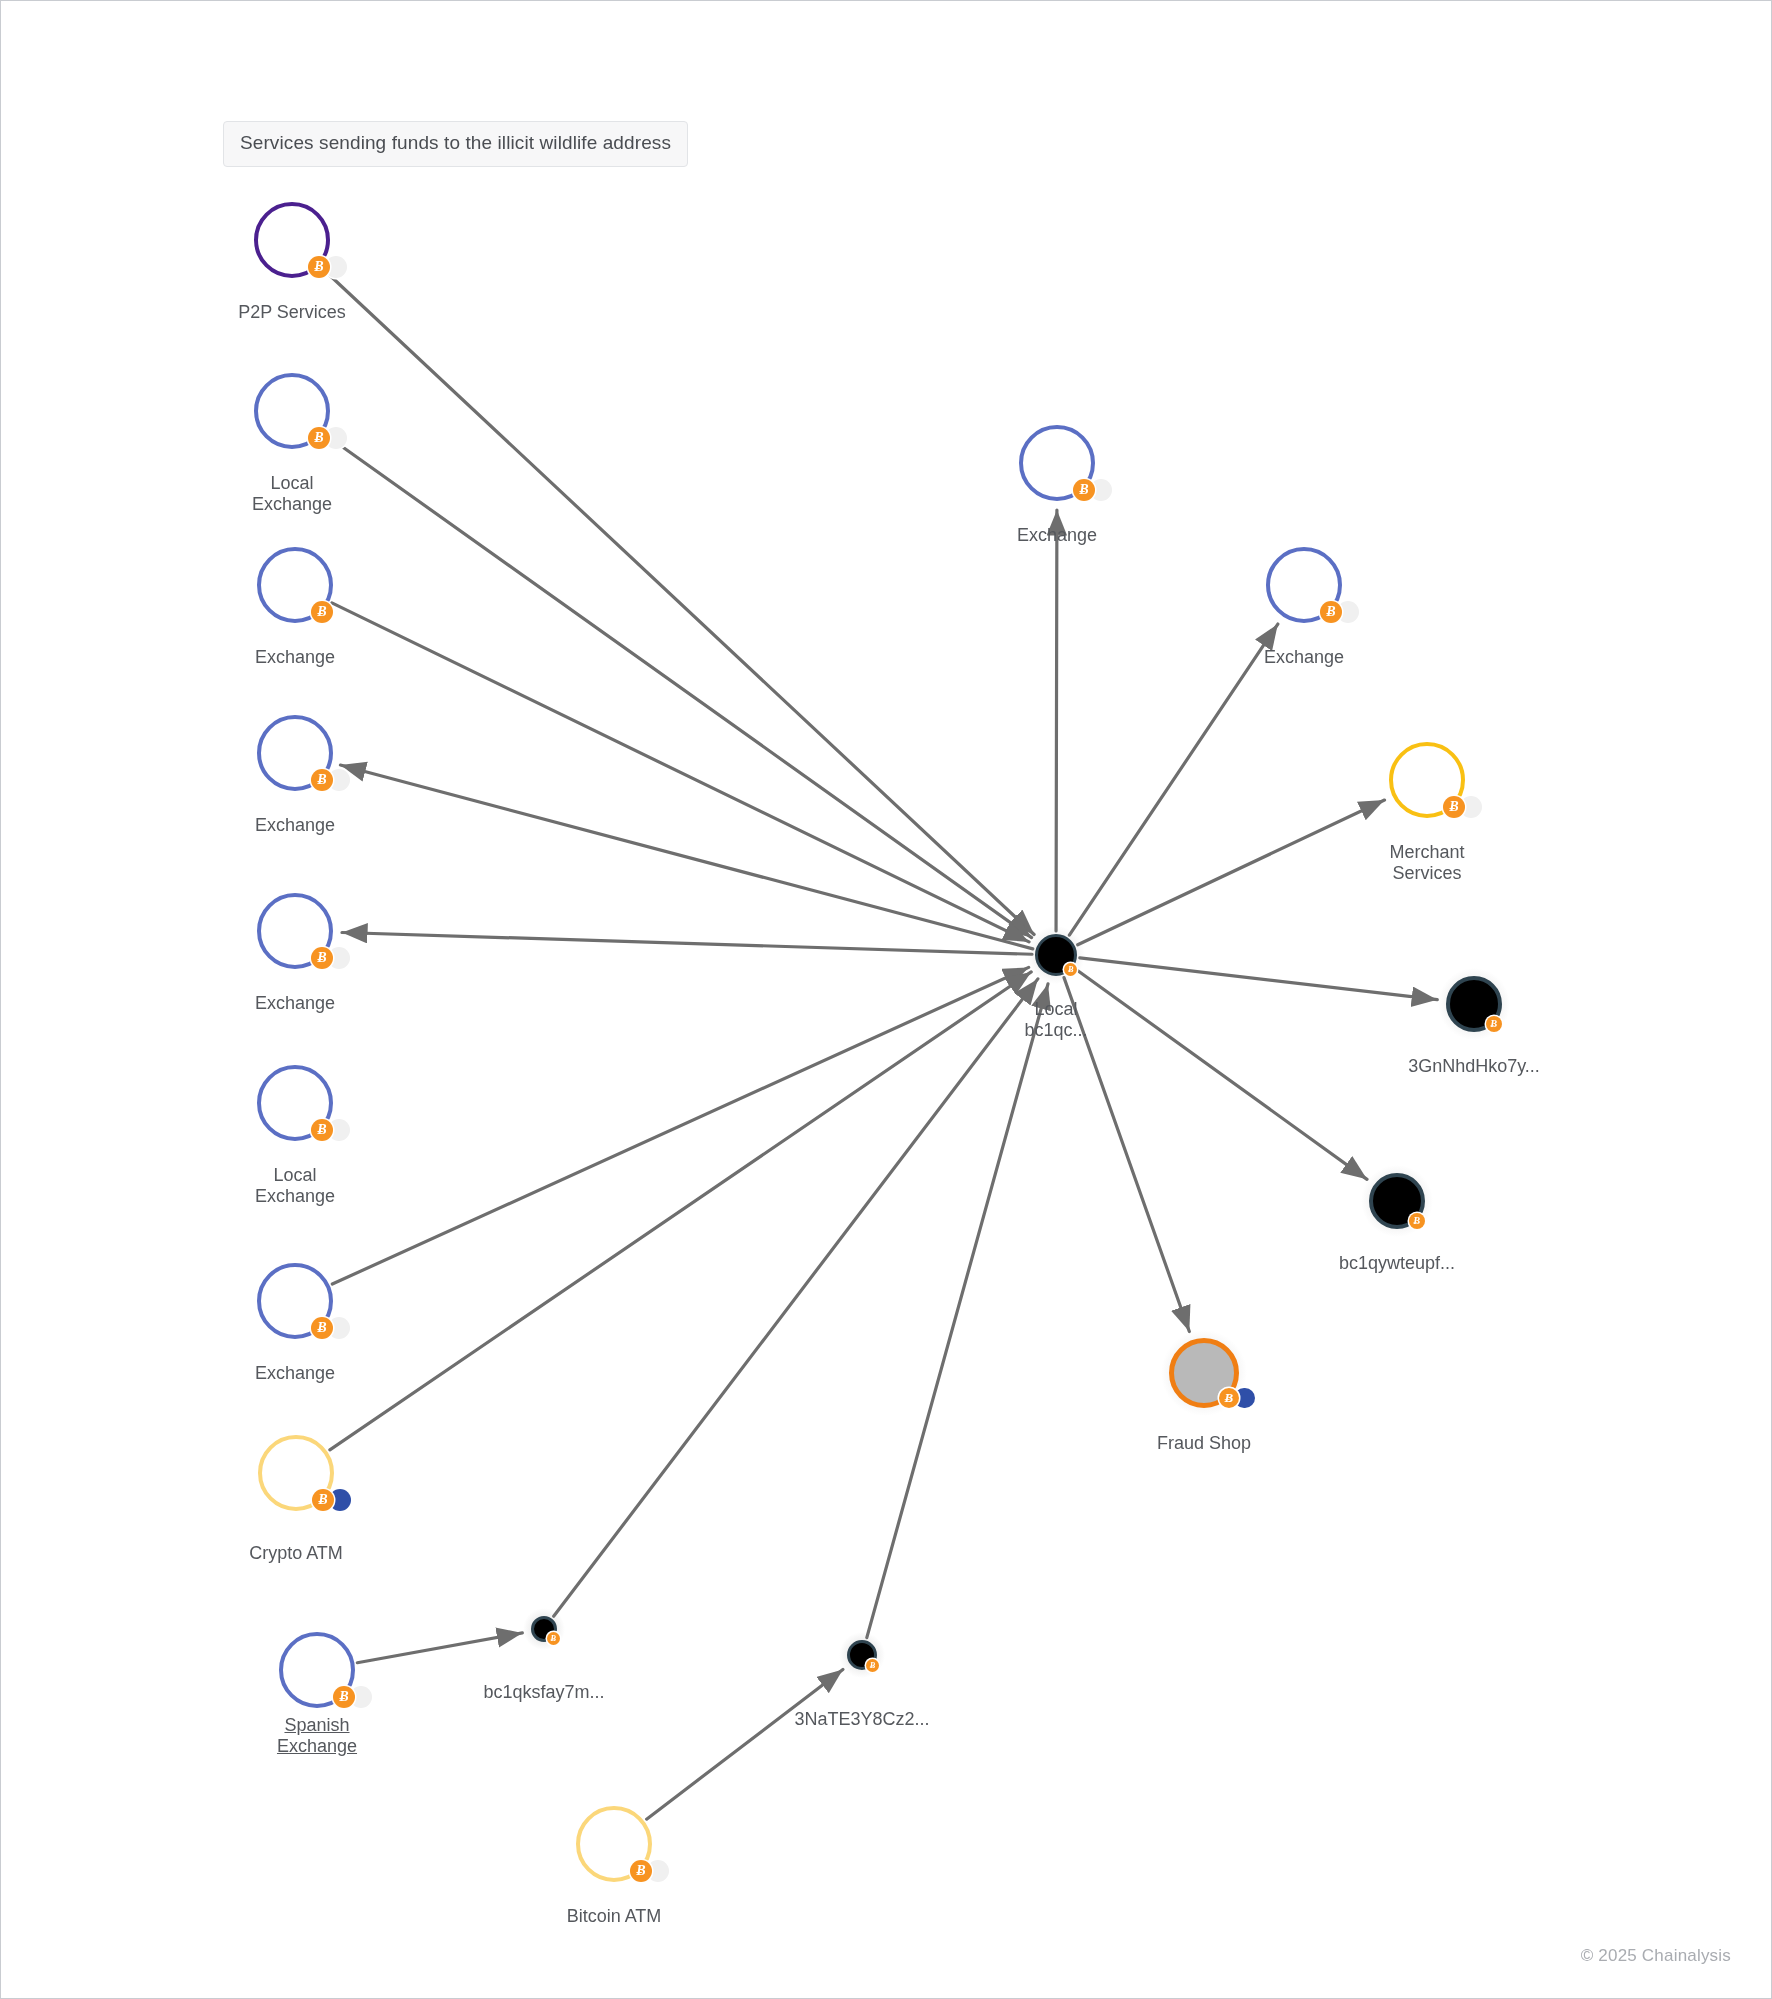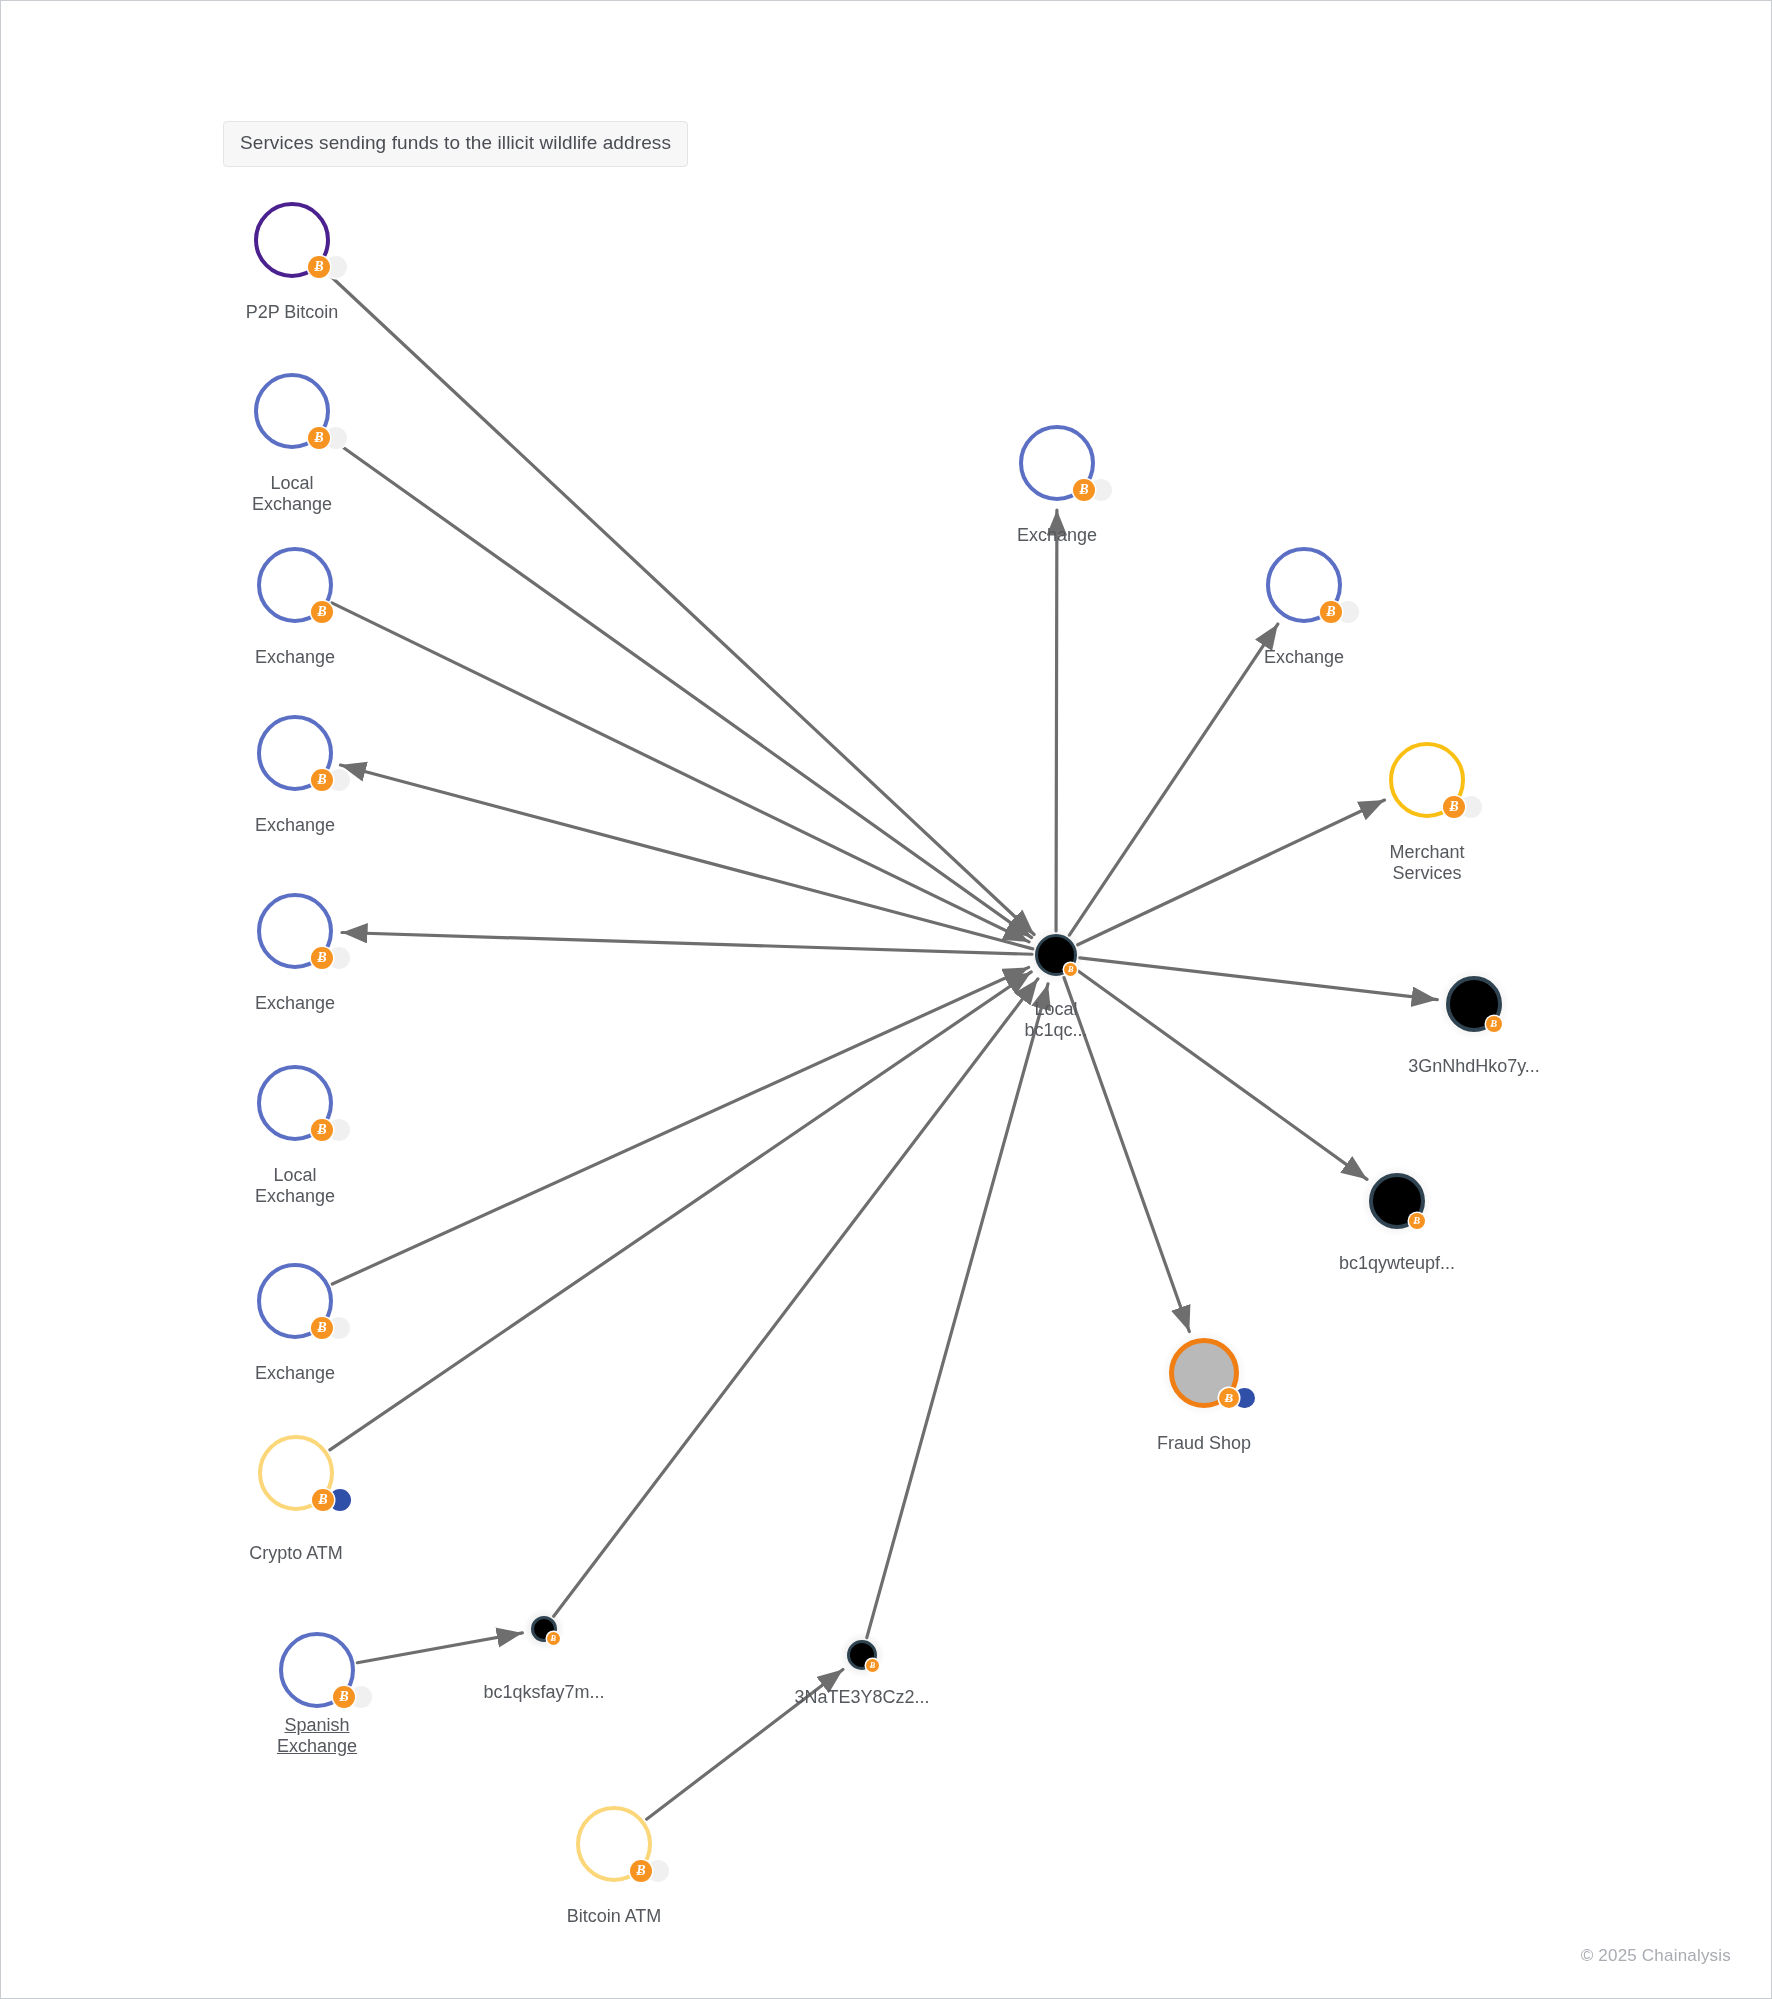--- a/index.html
+++ b/index.html
@@ -135,21 +135,21 @@
         <line x1="1074.463824275758" y1="968.0413512370571" x2="1365.9932709082061" y2="1178.3529168428702" marker-end="url(#arrow)" stroke-linecap="round"></line>
         <line x1="1063.0103275690378" y1="976.6237629990395" x2="1188.3143994567638" y2="1330.5231011684275" marker-end="url(#arrow)" stroke-linecap="round"></line>
       </g>
   </svg>
 
   <div id="node-layer">
       <div class="node" style="left: 291px; top: 239px;">
         <div class="ring" style="width: 76px; height: 76px; border: 4.94px solid rgb(75, 32, 143); background: transparent;"></div>
         <div class="badge-back" style="width: 22px; height: 22px; left: 33.0301px; top: 15.8701px;"></div>
         <div class="badge" style="width: 22px; height: 22px; font-size: 14.08px; left: 15.8701px; top: 15.8701px;">Ƀ</div>
-        <div class="label" style="top: 62px;">P2P Bitcoin</div>
+        <div class="label" style="top: 62px;">P2P Services</div>
       </div>
       <div class="node" style="left: 291px; top: 410px;">
         <div class="ring" style="width: 76px; height: 76px; border: 4.94px solid rgb(91, 111, 196); background: transparent;"></div>
         <div class="badge-back" style="width: 22px; height: 22px; left: 33.0301px; top: 15.8701px;"></div>
         <div class="badge" style="width: 22px; height: 22px; font-size: 14.08px; left: 15.8701px; top: 15.8701px;">Ƀ</div>
         <div class="label" style="top: 62px;">Local
 Exchange</div>
       </div>
       <div class="node" style="left: 294px; top: 584px;">
         <div class="ring" style="width: 76px; height: 76px; border: 4.94px solid rgb(91, 111, 196); background: transparent;"></div>
@@ -203,21 +203,21 @@
       <div class="node" style="left: 543px; top: 1628px;">
         <div class="halo" style="width: 42px; height: 42px;"></div>
         <div class="ring" style="width: 26px; height: 26px; border: 3px solid rgb(47, 68, 80); background: rgb(0, 0, 0);"></div>
         <div class="badge" style="width: 13px; height: 13px; font-size: 8.32px; left: 2.69239px; top: 2.69239px;">Ƀ</div>
         <div class="label" style="top: 53px;">bc1qksfay7m...</div>
       </div>
       <div class="node" style="left: 861px; top: 1654px;">
         <div class="halo" style="width: 46px; height: 46px;"></div>
         <div class="ring" style="width: 30px; height: 30px; border: 3px solid rgb(47, 68, 80); background: rgb(0, 0, 0);"></div>
         <div class="badge" style="width: 13px; height: 13px; font-size: 8.32px; left: 4.1066px; top: 4.1066px;">Ƀ</div>
-        <div class="label" style="top: 32px;">3NaTE3Y8Cz2...</div>
+        <div class="label" style="top: 54px;">3NaTE3Y8Cz2...</div>
       </div>
       <div class="node" style="left: 1055px; top: 954px;">
         <div class="halo" style="width: 58px; height: 58px;"></div>
         <div class="ring" style="width: 42px; height: 42px; border: 3.36px solid rgb(47, 68, 80); background: rgb(0, 0, 0);"></div>
         <div class="badge" style="width: 13px; height: 13px; font-size: 8.32px; left: 8.34924px; top: 8.34924px;">Ƀ</div>
         <div class="label" style="top: 44px;">Local
 bc1qc...</div>
       </div>
       <div class="node" style="left: 1056px; top: 462px;">
         <div class="ring" style="width: 76px; height: 76px; border: 4.94px solid rgb(91, 111, 196); background: transparent;"></div>

